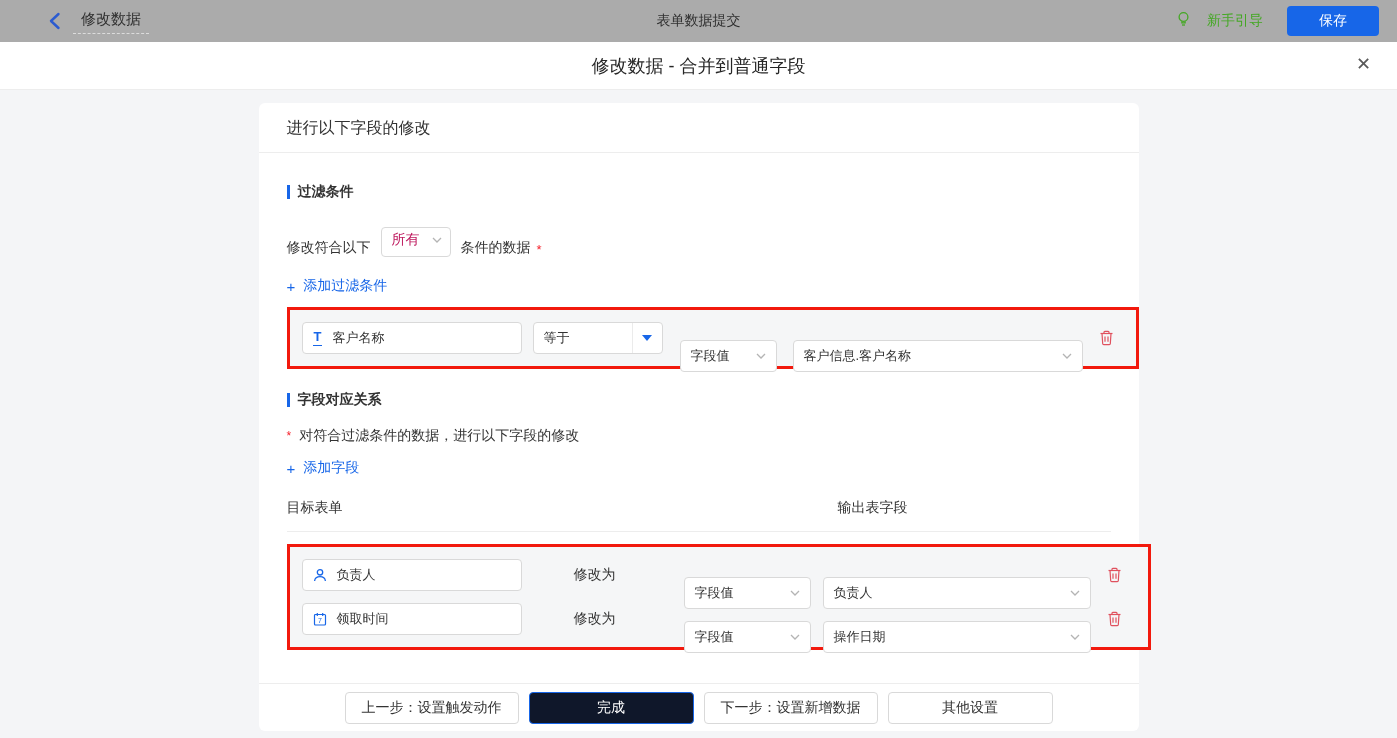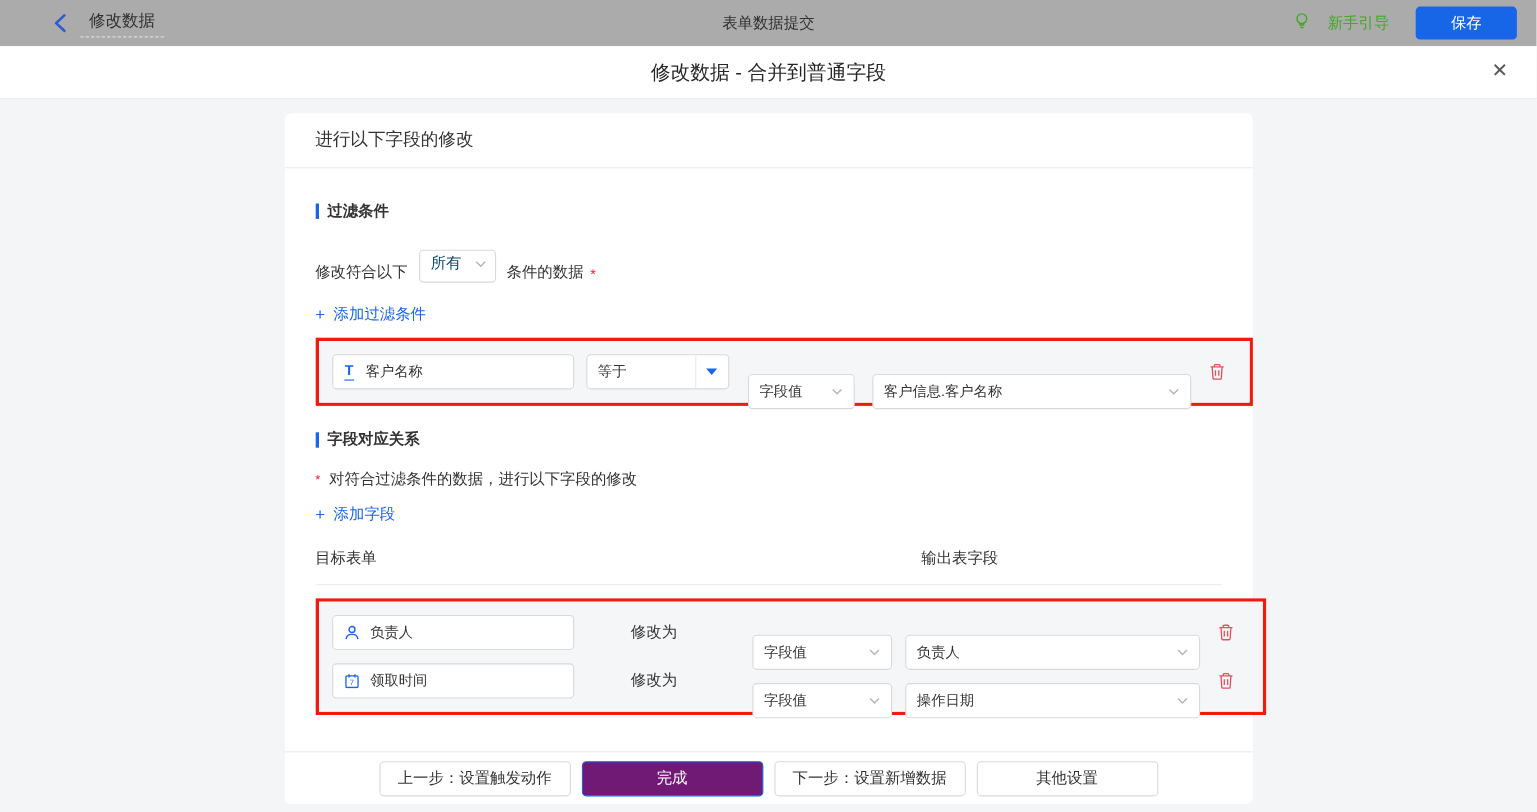--- a/index.html
+++ b/index.html
@@ -30,21 +30,21 @@
   .card-header { height:50px; line-height:50px; padding:0 28px; font-size:16px; color:#333;
     border-bottom:1px solid #ededed; }
   .card-content { flex:1; padding:30px 28px 0; }
 
   .section-title { display:flex; align-items:center; font-size:14px; font-weight:bold; color:#333; }
   .section-bar { width:3px; height:14px; background:#1766e8; margin-right:8px; }
 
   .match-row { margin-top:26px; display:flex; align-items:flex-end; font-size:14px; color:#333; }
   .mini-select { width:70px; height:30px; border:1px solid #d9d9d9; border-radius:4px; background:#fff;
     margin:0 10px; display:flex; align-items:center; justify-content:space-between; padding:0 8px 4px 10px;
-    font-size:14px; color:#0c4a6e; cursor:pointer; }
+    font-size:14px; color:#be185d; cursor:pointer; }
   .asterisk { color:#f5222d; margin-left:6px; font-size:13px; }
 
   .add-link { margin-top:20px; display:flex; align-items:center; gap:8px; color:#1766e8; font-size:14px;
     cursor:pointer; width:fit-content; }
   .add-plus { font-size:15px; }
 
   .anno-box { border:3px solid #f2190d; margin-top:12px; width:852px; }
   .anno-box.wide { width:864px; }
   .row-panel { background:#f5f6f7; padding:12px; }
   .row-panel .ctrl-row + .ctrl-row { margin-top:12px; }
@@ -81,21 +81,21 @@
   .col-output { position:absolute; left:551px; top:0; }
 
   .sec2 { margin-top:22px; }
   .add2 { margin-top:14px; }
 
   
   .card-footer { height:48px; border-top:1px solid #ededed; display:flex; align-items:center;
     justify-content:center; gap:10px; }
   .btn { height:32px; min-width:165px; padding:0 16px; background:#fff; border:1px solid #d9d9d9;
     border-radius:4px; font-size:14px; color:#333; cursor:pointer; font-family:inherit; }
-  .btn-primary { background:#701a75; border-color:#1766e8; color:#fff; }
+  .btn-primary { background:#0f172a; border-color:#1766e8; color:#fff; }
 </style>
 </head>
 <body>
 
 <div class="topbar">
   <div class="back-group">
     <span class="back-icon">
       <svg width="13" height="18" viewBox="0 0 13 18" fill="none">
         <polyline points="10.5,2 3,9 10.5,16" stroke="#2b5bd0" stroke-width="2.4" fill="none" stroke-linecap="round" stroke-linejoin="round"></polyline>
       </svg>

